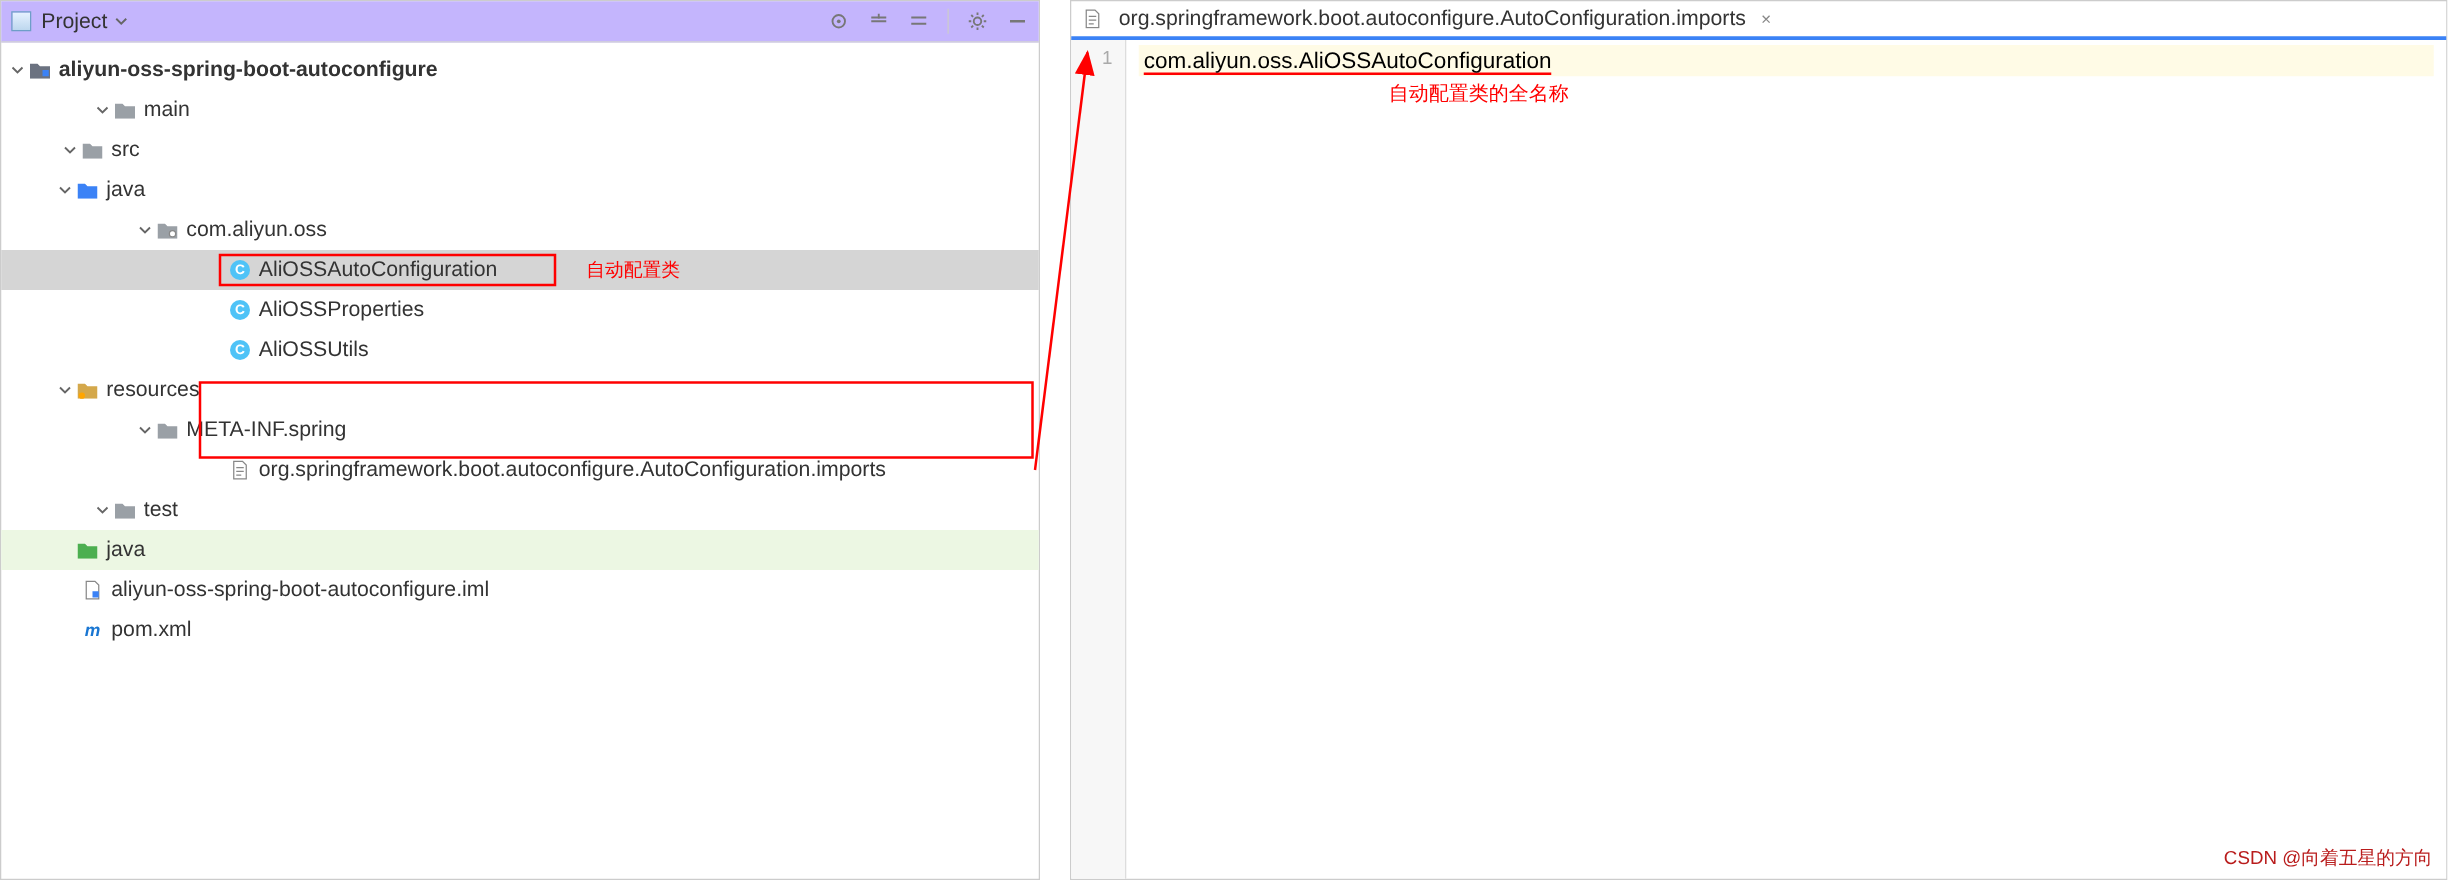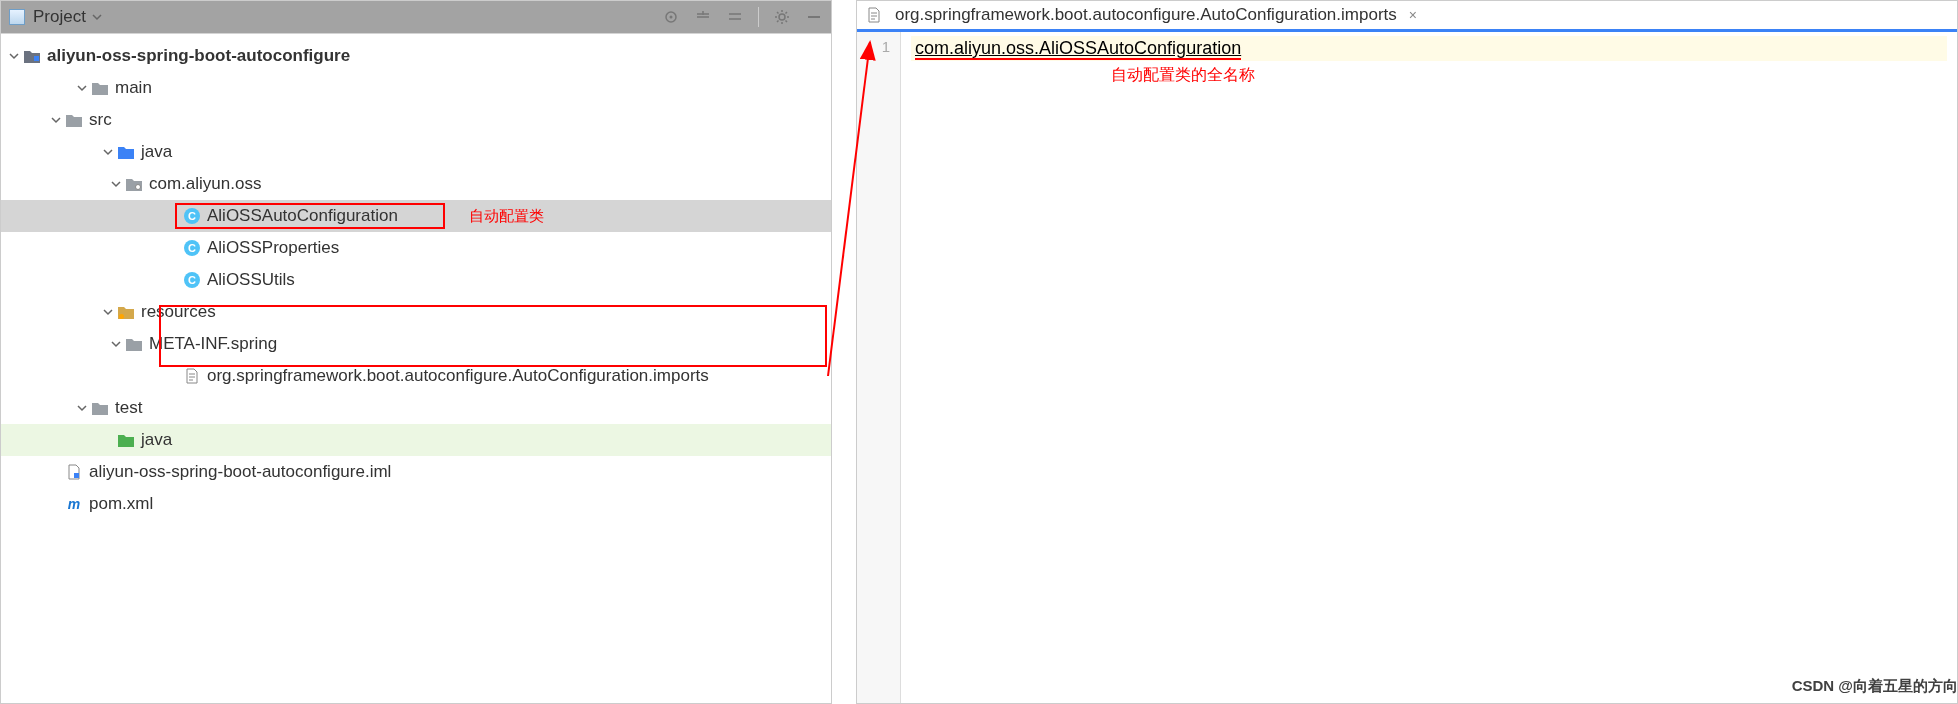--- a/index.html
+++ b/index.html
@@ -19,21 +19,21 @@
       border: 1px solid #ccc;
       background: #fff;
       position: relative;
     }
     .panel-header {
       display: flex;
       align-items: center;
       justify-content: space-between;
       padding: 6px 8px;
       border-bottom: 1px solid #d4d4d4;
-      background: #a3a3a3;
+      background: #c4b5fd;
     }
     .panel-header-left {
       display: flex;
       align-items: center;
       gap: 4px;
     }
     .panel-header-left .proj-icon {
       width: 16px;
       height: 16px;
       border: 1px solid #6e9ec8;
@@ -140,21 +140,21 @@
       color: #3b82f6;
       font-weight: bold;
       font-size: 14px;
     }
     .bold {
       font-weight: bold;
     }
     .indent-0 { padding-left: 6px; }
     .indent-1 { padding-left: 48px; }
     .indent-2 { padding-left: 74px; }
-    .indent-3 { padding-left: 100px; text-align: center; }
+    .indent-3 { padding-left: 44px; text-align: center; }
     .indent-4 { padding-left: 108px; }
     .indent-5 { padding-left: 166px; }
     .no-chev { padding-left: 16px; display:inline-block;}
     .red-box-1 {
       position: absolute;
       border: 2px solid #ff0000;
       left: 174px;
       top: 3px;
       width: 270px;
       height: 26px;
@@ -215,21 +215,20 @@
       flex: 1;
       padding: 4px 10px;
       font-family: "Consolas", monospace;
       font-size: 18px;
       position: relative;
     }
     .code-line {
       background: #fffbe6;
       padding: 2px 4px;
       position: relative;
-      text-decoration: underline;
     }
     .red-underline {
       border-bottom: 2px solid #ff0000;
     }
     .red-annotation {
       color: #ff0000;
       font-size: 16px;
       margin-top: 4px;
       padding-left: 200px;
       font-family: Liberation Serif, serif;
@@ -239,24 +238,23 @@
       pointer-events: none;
       top: 0;
       left: 0;
       width: 1958px;
       height: 704px;
       z-index: 100;
     }
     .watermark {
       position: absolute;
       bottom: 8px;
-      right: 0;
-      color: #404040;
+      right: 12px;
+      color: #b91c1c;
       font-size: 15px;
-      font-weight: bold;
     }
   </style>
 </head>
 <body>
 
 <div class="left-panel">
   <div class="panel-header">
     <div class="panel-header-left">
       <span class="proj-icon"></span>
       <span class="title">Project</span>

